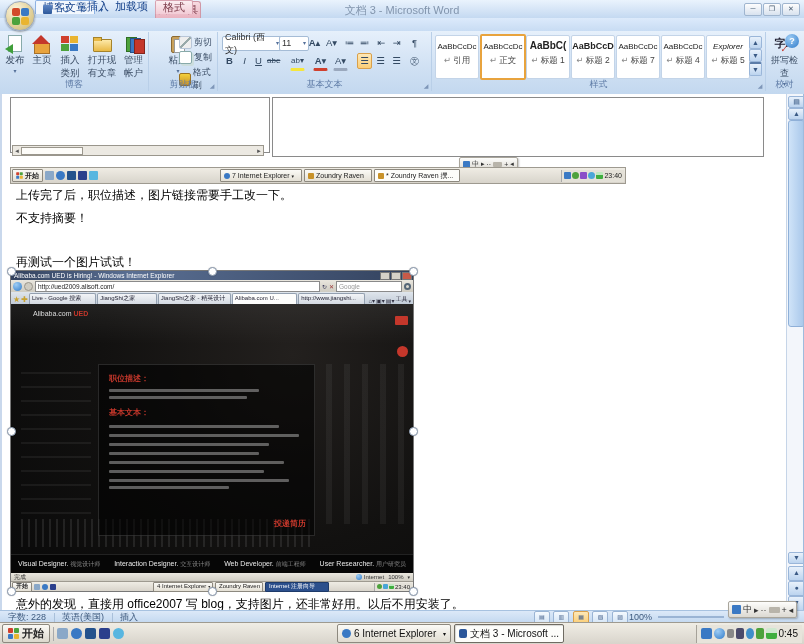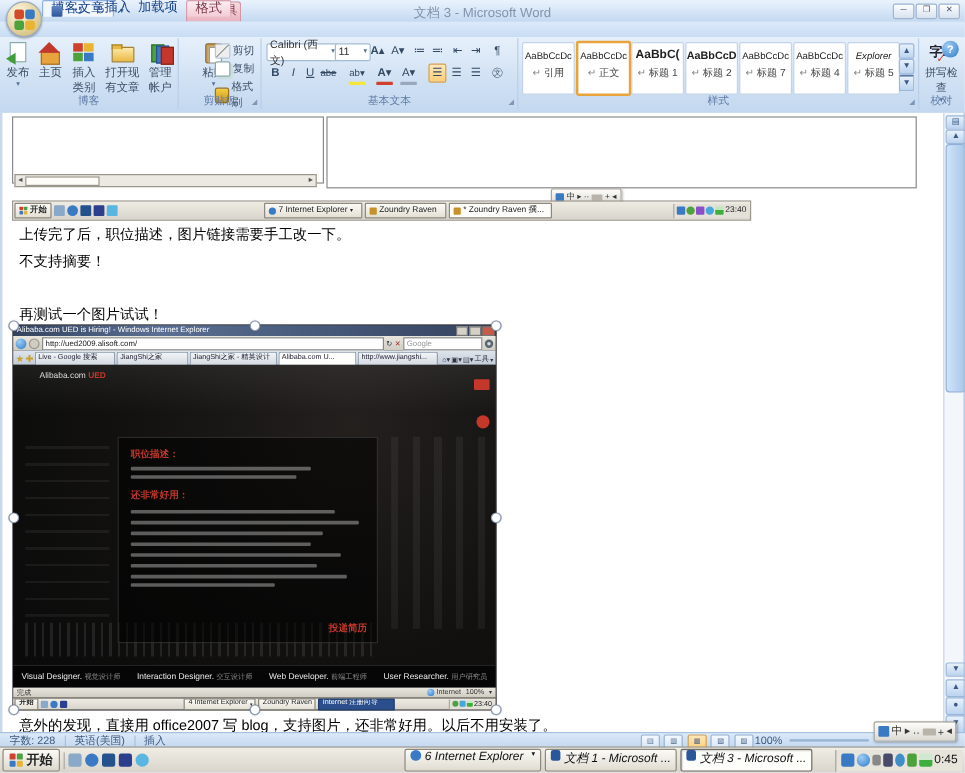--- a/index.html
+++ b/index.html
@@ -68,21 +68,21 @@
   
   .statusbar{left:0;top:610px;width:804px;height:12px;background:linear-gradient(#dce9f8,#c3d8f0);border-top:1px solid #a7c2e0;font-size:9px;color:#3e5a7e;}
   .sdiv{display:inline-block;width:1px;height:9px;background:#a9c0da;margin:0 5px;vertical-align:middle;}
   .viewbtn{display:inline-block;width:14px;height:11px;border:1px solid #9ab4d4;border-radius:2px;background:linear-gradient(#f4f9fe,#d5e5f6);margin-left:1px;font-size:6px;line-height:10px;text-align:center;color:#44608a;}
   .viewbtn.sel{background:linear-gradient(#fde8b8,#fbce77);border-color:#d9a04b;}
   
   .taskbar{left:0;top:622px;width:804px;height:22px;background:linear-gradient(#f0ede5,#d8d4cb);border-top:1px solid #9e9a90;display:flex;align-items:center;gap:3px;padding:0 2px;box-sizing:border-box;}
   .startbtn{height:17px;background:linear-gradient(#fbfaf6,#dcd8cd);border:1px solid #8d897f;border-radius:2px;display:flex;align-items:center;gap:3px;font-size:11px;font-weight:bold;color:#222;padding:0 5px;}
   .flag{width:11px;height:11px;display:grid;grid-template-columns:5px 5px;grid-template-rows:5px 5px;gap:1px;}
   .flag i{border-radius:1px;}
-  .tbwin{height:17px;background:linear-gradient(#fbfaf6,#e0dcd1);border:1px solid #8d897f;border-radius:2px;font-size:10px;color:#111;display:flex;align-items:flex-start;gap:3px;padding:0 4px;width:100px;overflow:hidden;white-space:nowrap;font-style:italic;}
+  .tbwin{height:17px;background:linear-gradient(#fbfaf6,#e0dcd1);border:1px solid #8d897f;border-radius:2px;font-size:10px;color:#111;display:flex;align-items:center;gap:3px;padding:0 4px;width:100px;overflow:hidden;white-space:nowrap;}
   .tbwin.active{background:#fdfdfa;border-color:#6f6b62;box-shadow:inset 1px 1px 1px rgba(0,0,0,.15);}
   .traybar{margin-left:auto;height:18px;background:#e7e4db;border-left:1px solid #a6a299;display:flex;align-items:center;gap:2px;padding:0 4px;font-size:10px;color:#111;}
   .ticon{width:11px;height:11px;border-radius:2px;display:inline-block;}
 </style>
 </head>
 <body>
 
 <div class="a titlebar"></div>
 <div class="a orb">
   <i style="left:6px;top:6px;background:#d34a2b;"></i>
@@ -361,21 +361,21 @@
       <div class="ghost" style="left:10px;top:60px;width:70px;height:150px;background:repeating-linear-gradient(0deg,rgba(255,255,255,.06) 0 2px,transparent 2px 14px);"></div>
       <div class="ghost" style="left:315px;top:60px;width:80px;height:160px;background:repeating-linear-gradient(90deg,rgba(255,255,255,.05) 0 6px,transparent 6px 18px);"></div>
       <div class="ghost" style="left:10px;top:215px;width:290px;height:28px;background:repeating-linear-gradient(90deg,rgba(255,255,255,.09) 0 2px,transparent 2px 7px);"></div>
       <div class="tx" style="position:absolute;left:22px;top:6px;font-size:7px;color:#ddd;"><span>Alibaba.com</span> <span style="color:#c4372b;font-weight:bold;">UED</span></div>
       <div style="position:absolute;right:5px;top:12px;width:13px;height:9px;background:#c4372b;border-radius:1px;"></div>
       <div style="position:absolute;right:5px;top:42px;width:11px;height:11px;background:#c4372b;border-radius:50%;"></div>
       <div class="overlay">
         <div class="ovh tx" style="top:8px;">职位描述：</div>
         <div class="ovline" style="top:24px;width:150px;"></div>
         <div class="ovline" style="top:31px;width:138px;"></div>
-        <div class="ovh tx" style="top:42px;">还非常好用：</div>
+        <div class="ovh tx" style="top:42px;">基本文本：</div>
         <div class="ovline" style="top:60px;width:170px;"></div>
         <div class="ovline" style="top:69px;width:190px;"></div>
         <div class="ovline" style="top:78px;width:160px;"></div>
         <div class="ovline" style="top:87px;width:150px;"></div>
         <div class="ovline" style="top:96px;width:175px;"></div>
         <div class="ovline" style="top:105px;width:155px;"></div>
         <div class="ovline" style="top:114px;width:180px;"></div>
         <div class="ovline" style="top:121px;width:120px;"></div>
         <div class="tx" style="position:absolute;right:8px;bottom:6px;color:#c4372b;font-size:8px;font-weight:bold;">投递简历</div>
       </div>
@@ -479,24 +479,20 @@
   <span class="ticon" style="background:#8aa8c8;"></span>
   <span class="ticon" style="background:#3a79c4;border-radius:50%;"></span>
   <span class="ticon" style="background:#24528c;"></span>
   <span class="ticon" style="background:#2b3f8c;"></span>
   <span class="ticon" style="background:#58b6e0;border-radius:50%;"></span>
   <span class="tbwin" style="margin-left:210px;width:104px;">
     <span class="ticon" style="width:9px;height:9px;background:#3a79c4;border-radius:50%;"></span>
     <span class="tx">6 Internet Explorer</span>
       <span style="font-size:6px;margin-left:auto;">▾</span>
   </span>
-  <span class="tbwin">
-    <span class="ticon" style="width:9px;height:9px;background:#2b579a;"></span>
-    <span class="tx">文档 1 - Microsoft ...</span>
-  </span>
   <span class="tbwin active">
     <span class="ticon" style="width:9px;height:9px;background:#2b579a;"></span>
     <span class="tx">文档 3 - Microsoft ...</span>
   </span>
   <span class="traybar">
     <span class="ticon" style="background:#3a79c4;"></span>
     <span class="ticon" style="background:radial-gradient(circle at 35% 30%,#9ecdf5,#2f7ac9);border-radius:50%;"></span>
     <span class="ticon" style="width:7px;height:9px;background:#888;"></span>
     <span class="ticon" style="width:8px;background:#4a4a6a;"></span>
     <span class="ticon" style="width:8px;background:#3f8ec8;border-radius:50%;"></span>

